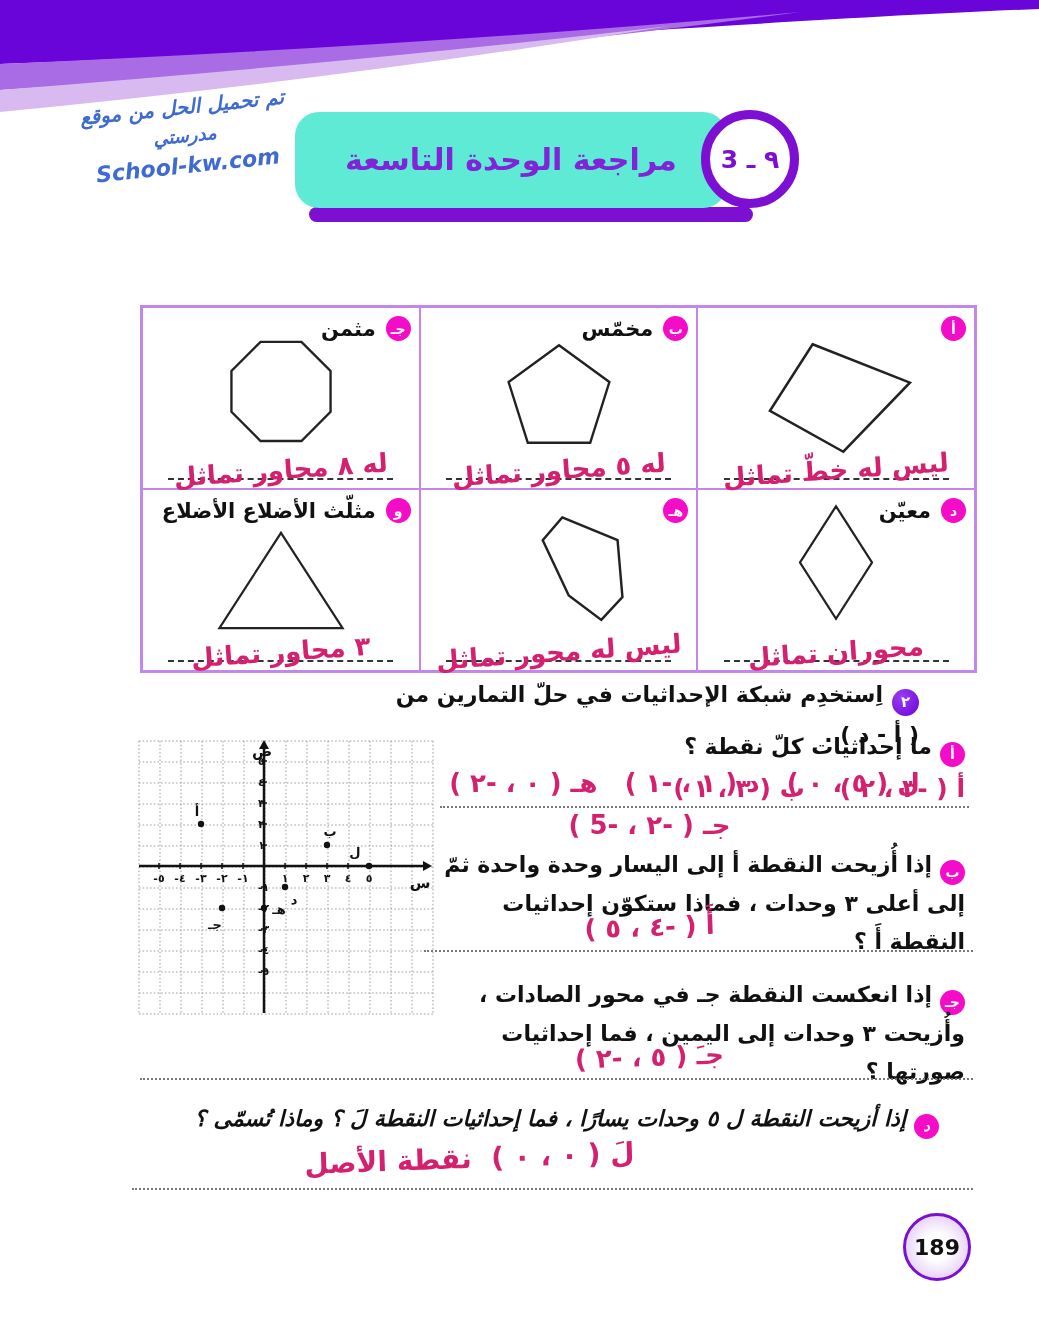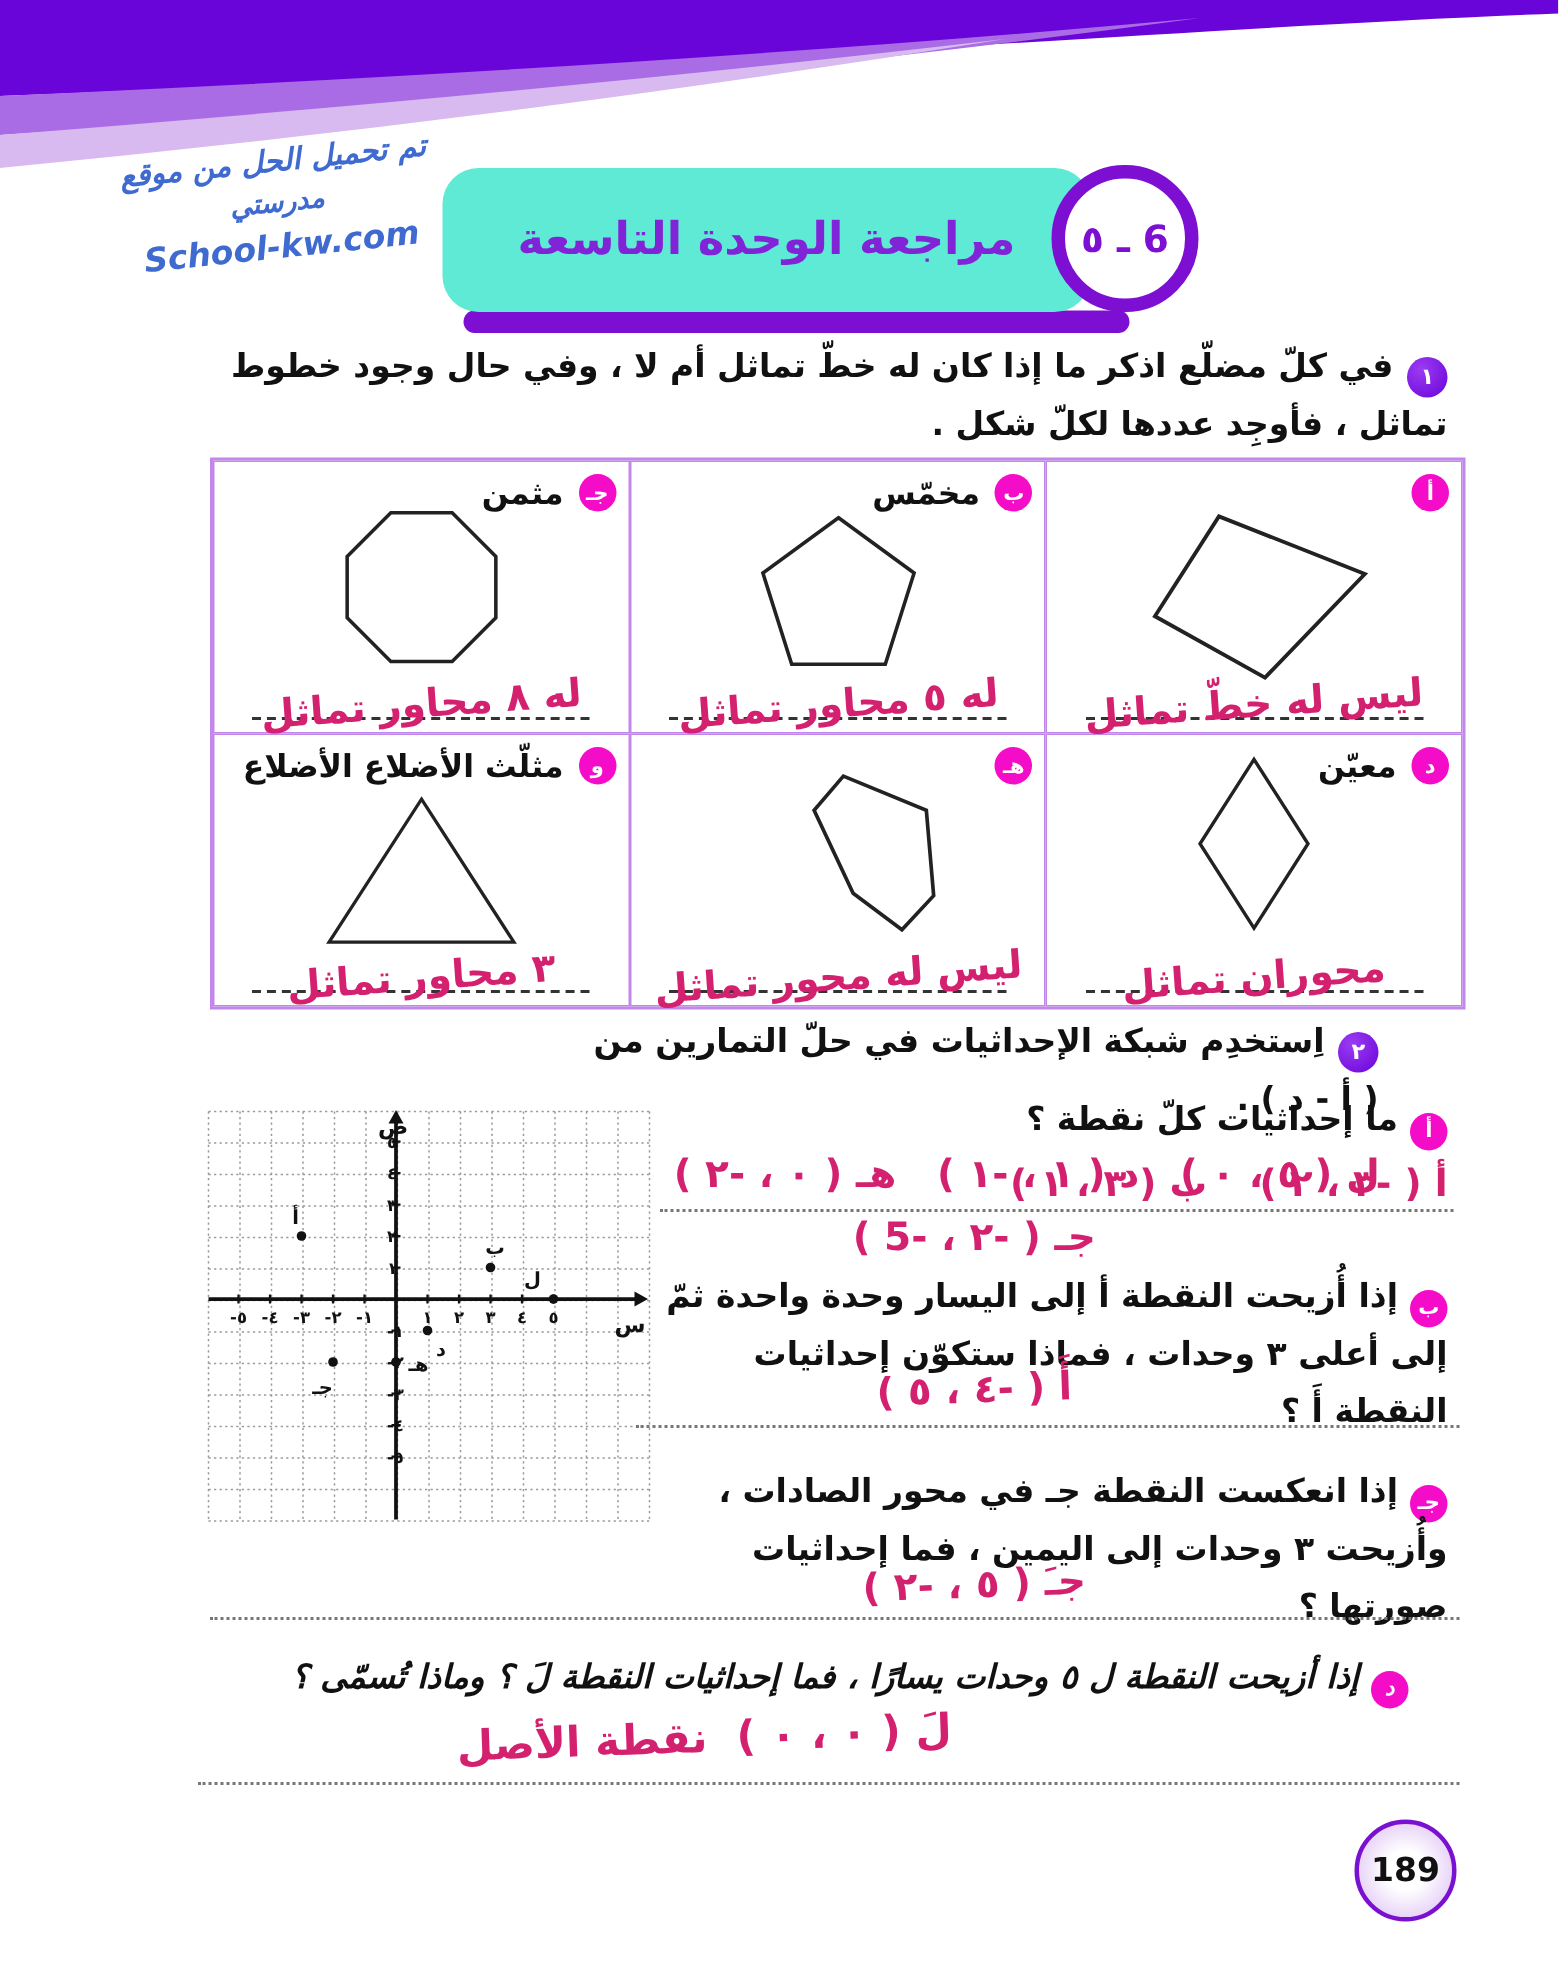--- a/index.html
+++ b/index.html
@@ -68,26 +68,23 @@
     <div class="w1">تم تحميل الحل من موقع</div>
     <div class="w2">مدرستي</div>
     <div class="w3">School-kw.com</div>
   </div>
 
   <div class="title-banner">
     <div class="banner-bar"></div>
     <div class="banner-box">
       <div class="title-ar">مراجعة الوحدة التاسعة</div>
     </div>
-    <div class="lesson-badge">6 ـ ٥</div>
-  </div>
-
-  <div class="qrow" style="top:226px;right:74px;left:110px;">
-    <span class="qbadge">١</span><span>في كلّ مضلّع اذكر ما إذا كان له خطّ تماثل أم لا ، وفي حال وجود خطوط تماثل ، فأوجِد عددها لكلّ شكل .</span>
-  </div>
+    <div class="lesson-badge">٩ ـ 3</div>
+  </div>
+
 
   <div class="shape-table">
 
     <div class="cell">
       <div class="cell-head">
         <span class="sbadge">أ</span>
       </div>
       <svg class="shape" width="185" height="128" viewBox="0 0 200 150">
         <polygon points="72,12 186,57 108,138 22,90" fill="none" stroke="#222" stroke-width="3"></polygon>
       </svg>

